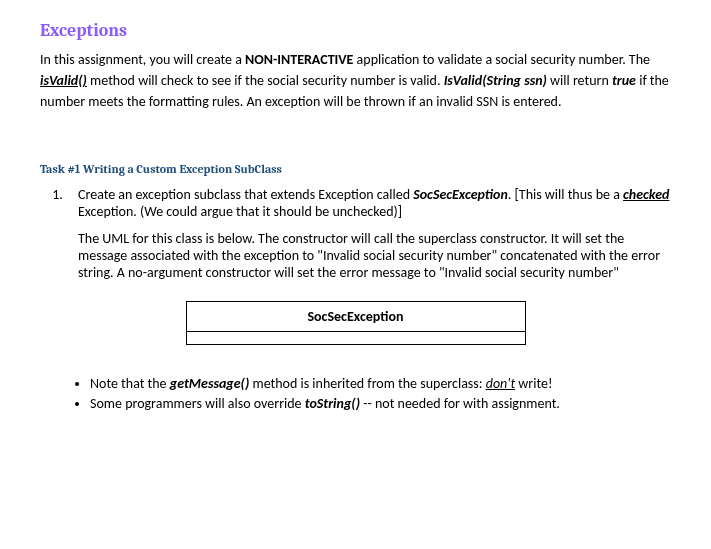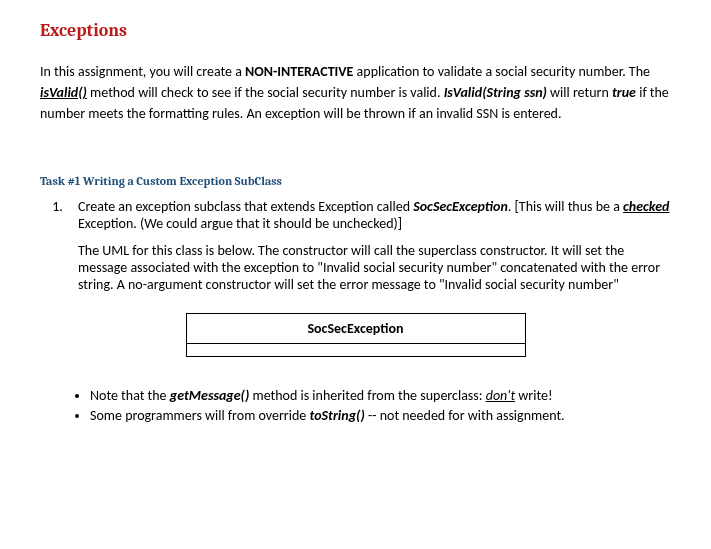--- a/index.html
+++ b/index.html
@@ -6,25 +6,25 @@
       font-family: Calibri, Arial, sans-serif;
       font-size: 14px;
       color: #000;
       background: #fff;
       margin: 0;
       padding: 20px 40px;
       width: 711px;
       box-sizing: border-box;
     }
     .heading1 {
-      color: #b91c1c;
+      color: #8b5cf6;
       font-size: 18px;
       font-weight: bold;
       font-family: Cambria, Georgia, serif;
-      margin-bottom: 20px;
+      margin-bottom: 8px;
     }
     .heading2 {
       color: #1f4e79;
       font-size: 12px;
       font-weight: bold;
       font-family: Cambria, Georgia, serif;
       margin-top: 50px;
       margin-bottom: 10px;
     }
     .para {
@@ -121,15 +121,15 @@
         </tr>
   </tbody>
     </table>
 </div>
 
 <ul class="bullets">
   <li>
     <span>Note that the </span><span class="bold-italic">getMessage()</span><span> method is inherited from the superclass: </span><span class="underline">don't</span><span> write!</span>
   </li>
   <li>
-    <span>Some programmers will from override </span><span class="bold-italic">toString()</span><span>  --  not needed for with assignment.</span>
+    <span>Some programmers will also override </span><span class="bold-italic">toString()</span><span>  --  not needed for with assignment.</span>
   </li>
 </ul>
 
 </body></html>

